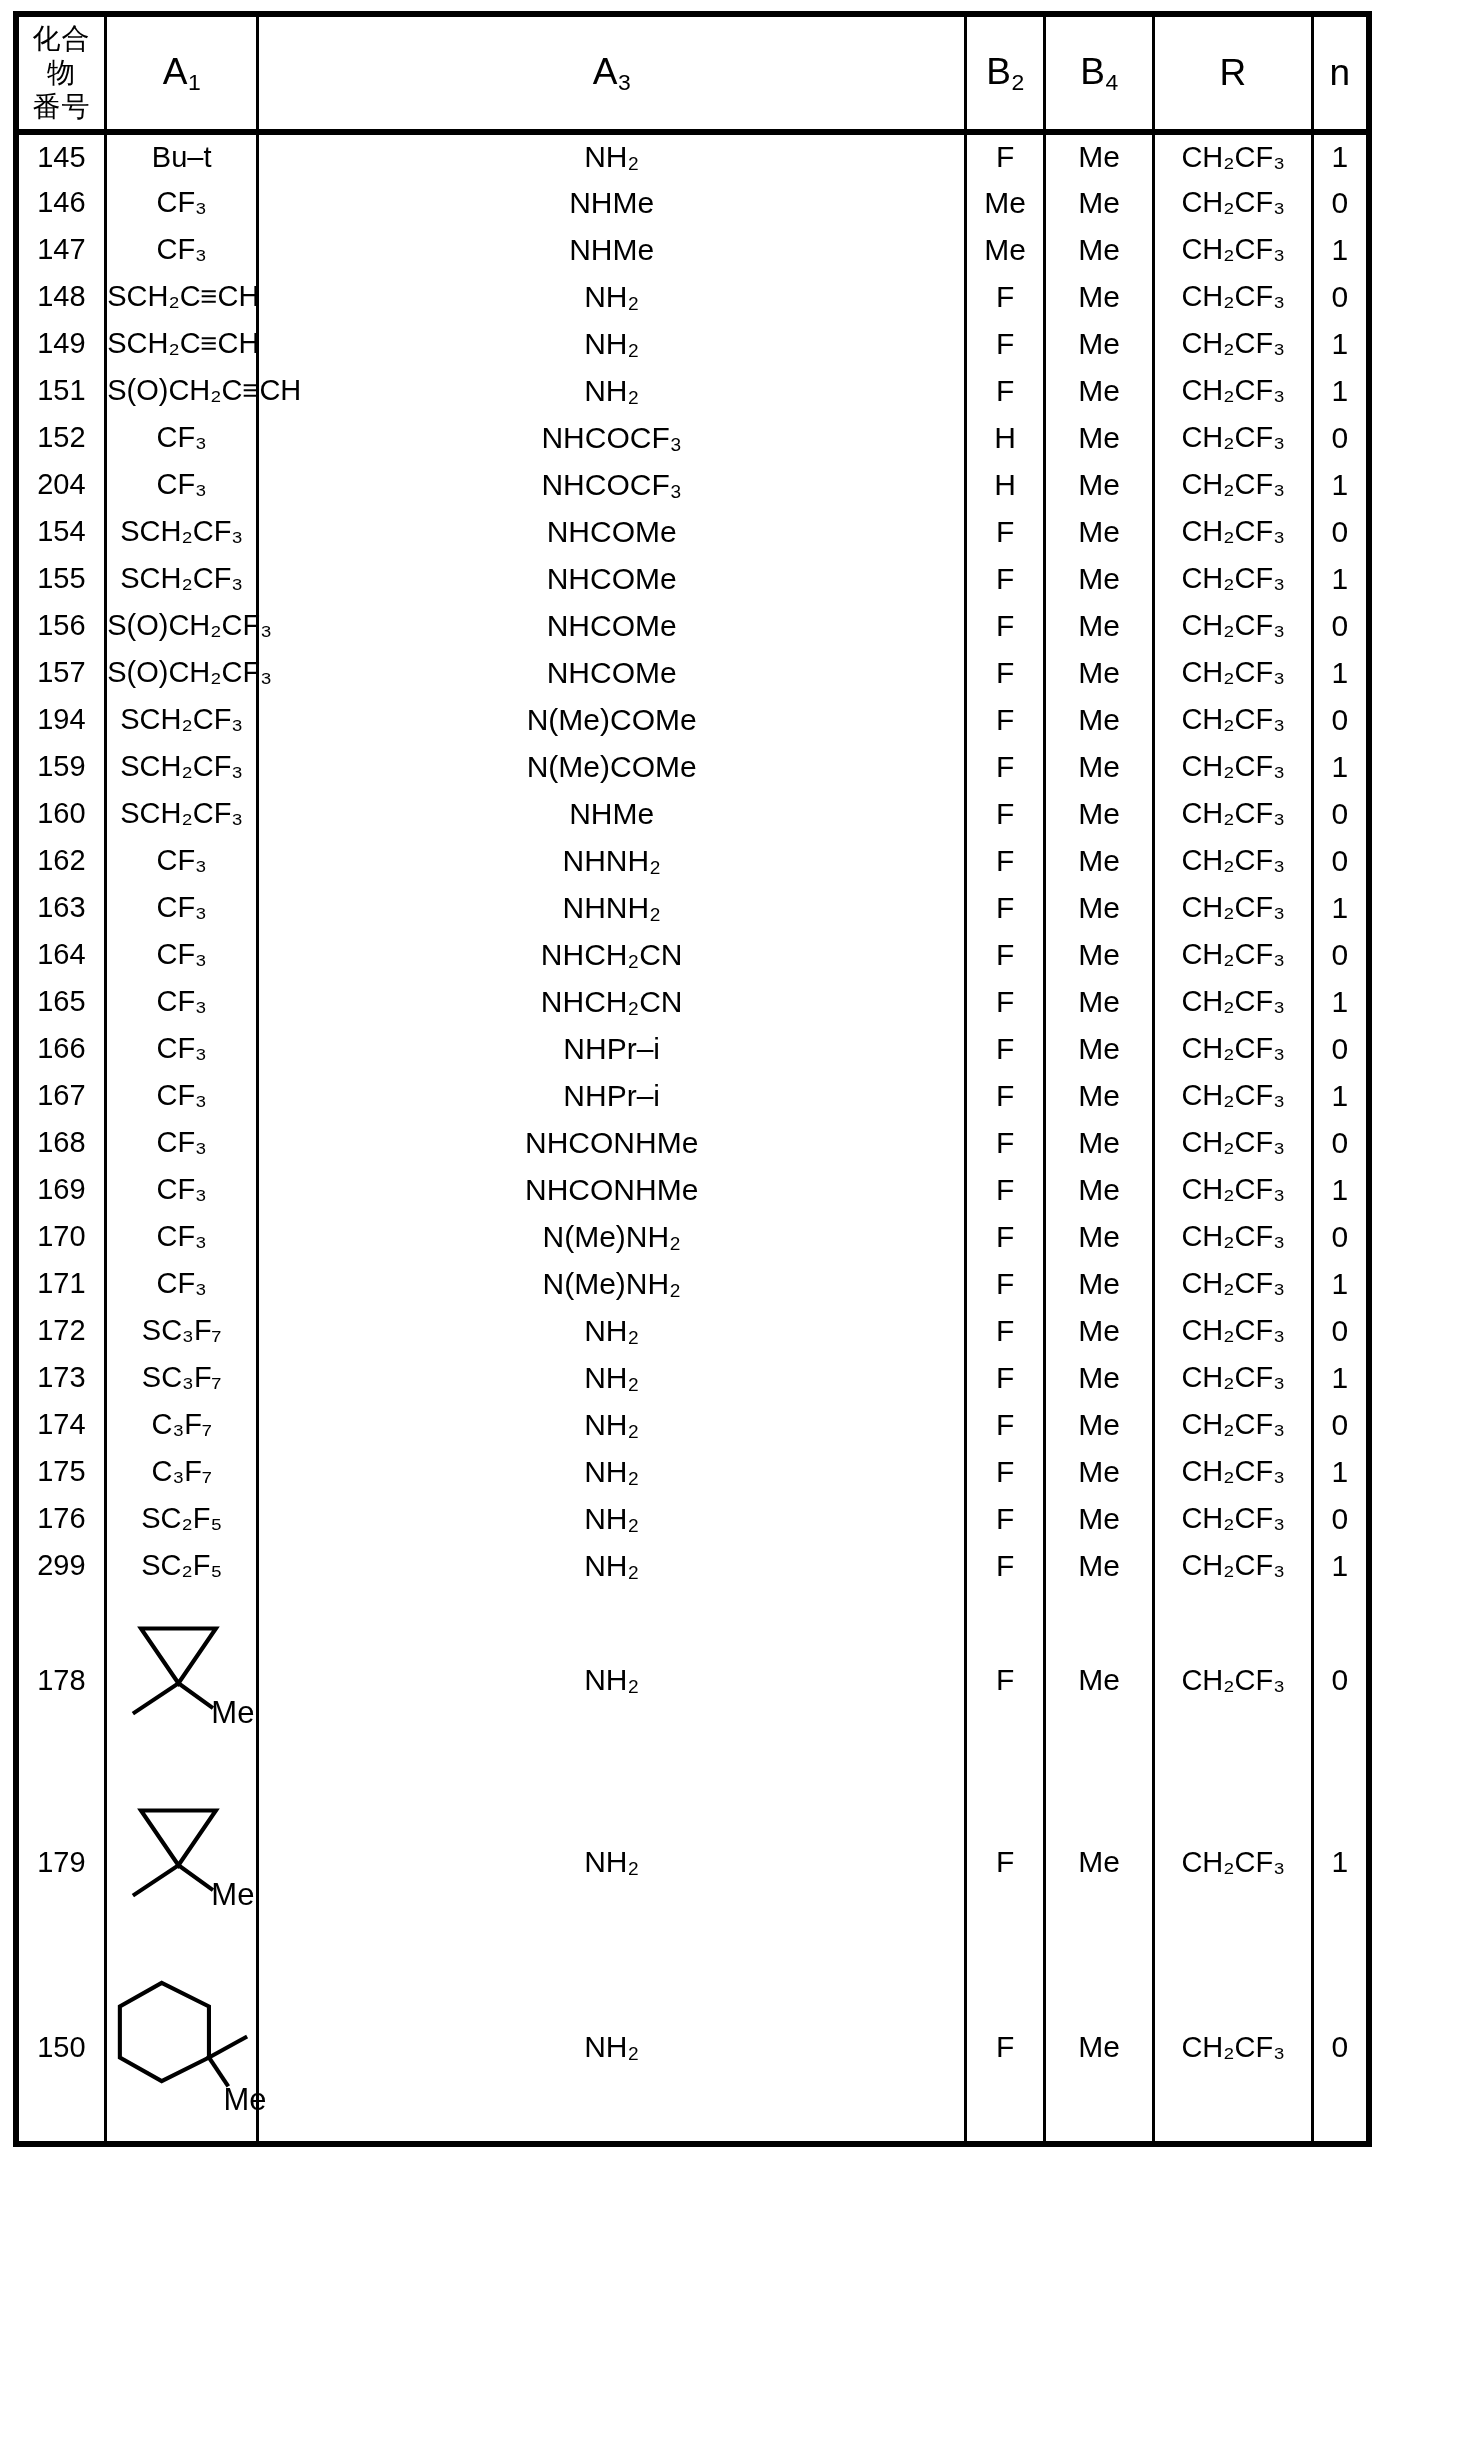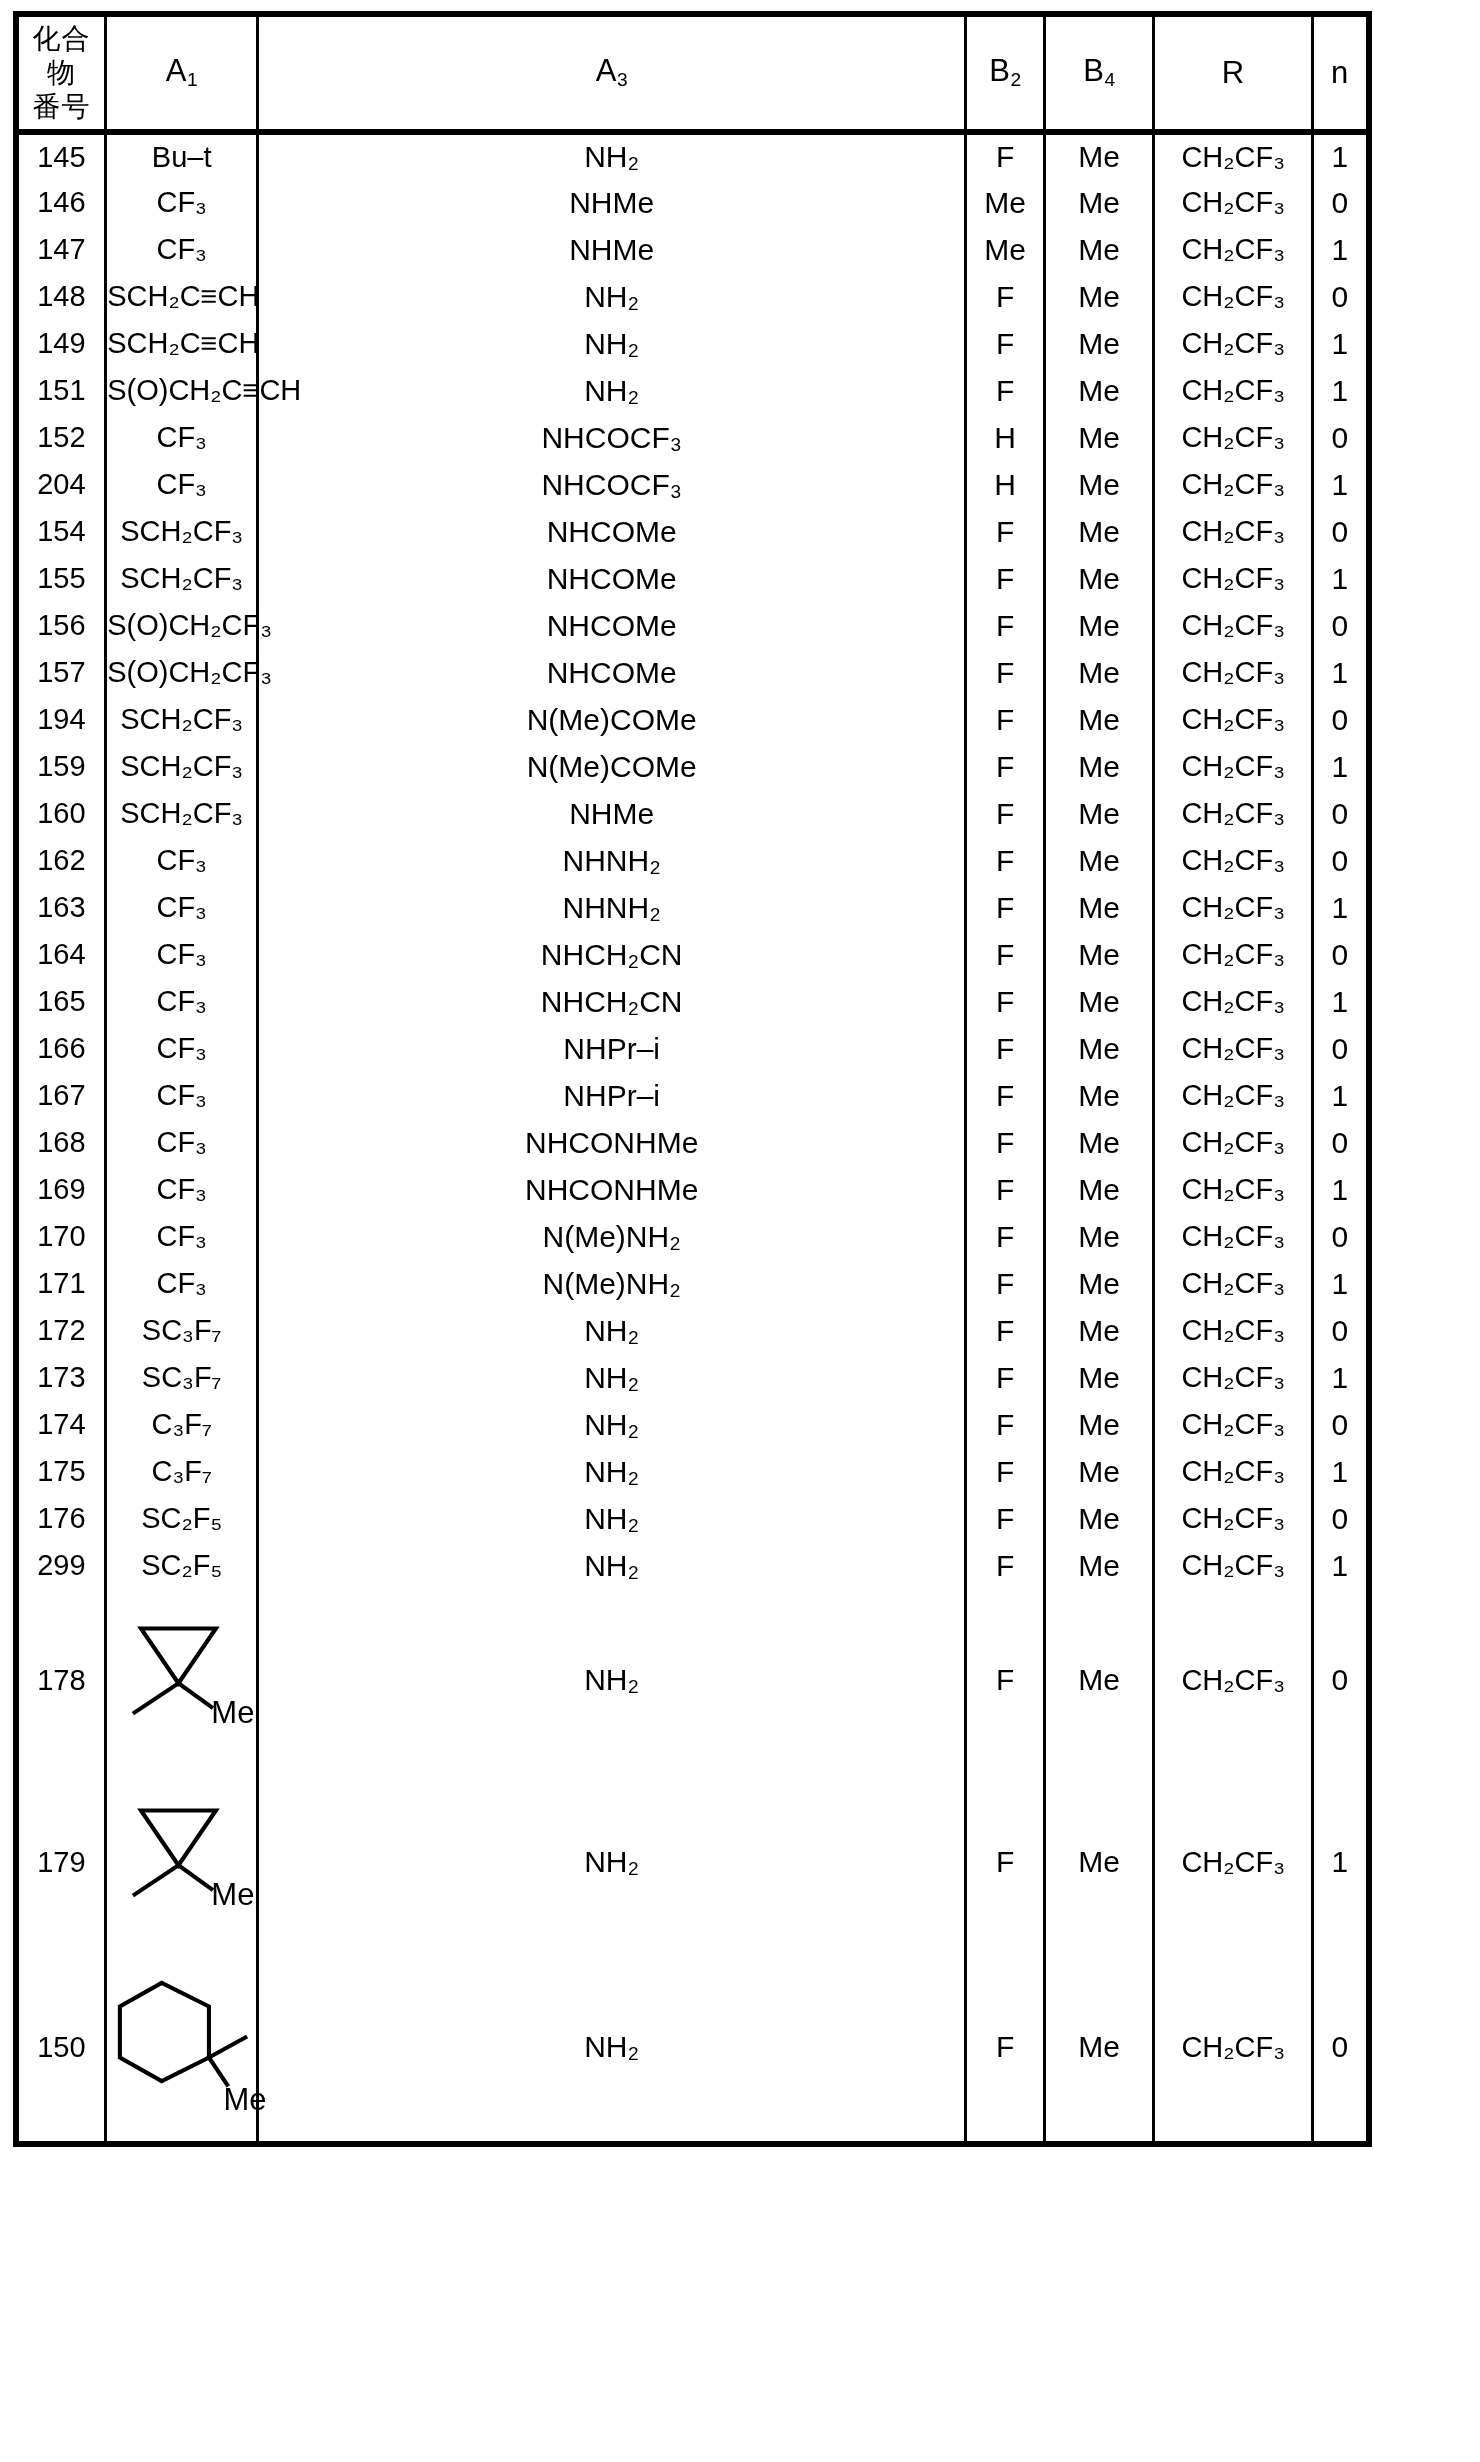--- a/index.html
+++ b/index.html
@@ -54,21 +54,21 @@
   .col-a3   { width: 708px; }
   .col-b2   { width: 79px; }
   .col-b4   { width: 109px; }
   .col-r    { width: 159px; }
   .col-n    { width: 56px; }
 
   
   thead tr { height: 118px; }
   thead th {
     border-bottom: 6.4px solid #000;
-    font-size: 31px;
+    font-size: 37px;
     line-height: 1.18;
     letter-spacing: 0.5px;
   }
   .jp-head {
     font-size: 28px;
     line-height: 1.22;
     letter-spacing: 0.9px;
   }
   sub { font-size: 0.62em; vertical-align: -0.28em; letter-spacing: 0; }
 

